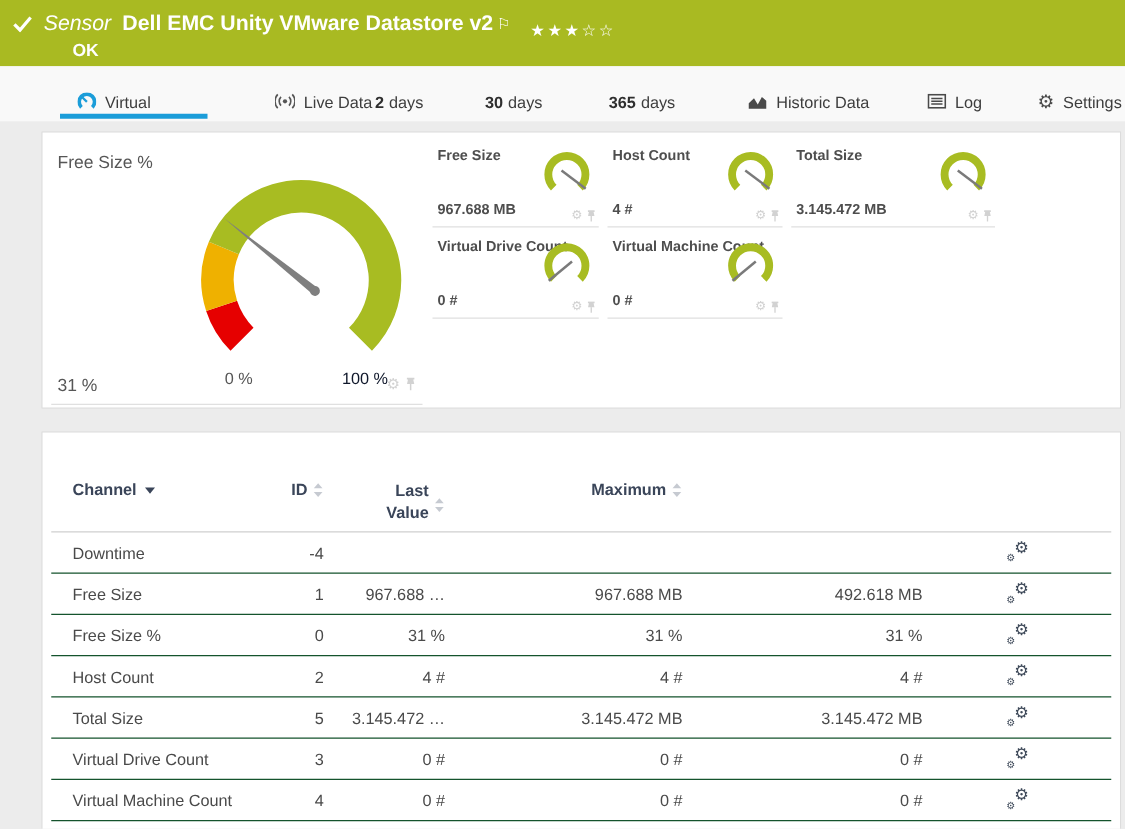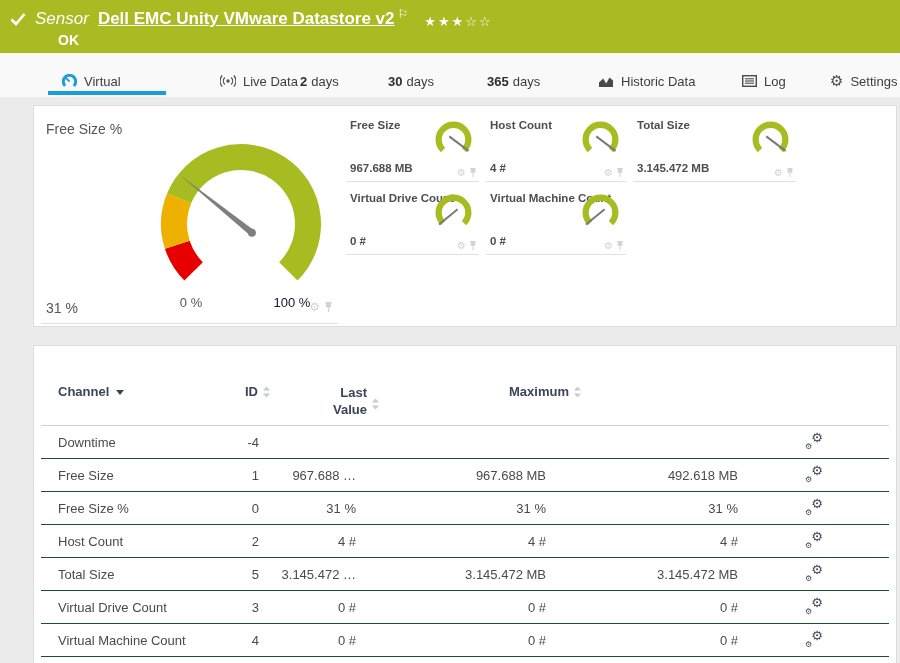--- a/index.html
+++ b/index.html
@@ -1,24 +1,24 @@
 <!DOCTYPE html>
 <html><head>
 <meta charset="utf-8">
 <style>
   * { margin:0; padding:0; box-sizing:border-box; }
   html,body { width:900px; height:663px; overflow:hidden; }
   body { position:relative; background:#ececec; font-family:"Liberation Sans","DejaVu Sans",sans-serif; }
 
   
   .sensor-header { position:absolute; left:0; top:0; width:900px; height:53px; background:#a9ba22; color:#fff; padding:7px 12px 0 10px; }
-  .hdr-line1 { display:flex; align-items:center; }
+  .hdr-line1 { display:flex; align-items:flex-end; }
   .hdr-check { margin-top:4px; }
   .hdr-kind { font-style:italic; font-size:17px; margin-left:9px; line-height:24px; }
-  .hdr-title { font-weight:bold; font-size:17px; margin-left:9px; line-height:24px;text-decoration:underline; }
+  .hdr-title { font-weight:bold; font-size:17px; margin-left:9px; line-height:24px; }
   .hdr-flag { font-size:12px; position:relative; top:-5px; margin-left:3px; }
   .hdr-stars { margin-left:16px; font-size:13px; letter-spacing:2px; position:relative; top:2px; cursor:pointer; }
   .hdr-status { font-size:14px; font-weight:bold; margin:1px 0 16px 48px; }
 
   
   .tabbar { position:absolute; left:0; top:53px; width:900px; height:44px; background:#f9f9f9; }
   .tab { position:absolute; top:18px; height:20px; display:flex; align-items:center; font-size:13px; color:#3d3d3d; cursor:pointer; white-space:nowrap; }
   .tab .ticon { margin-right:7px; display:inline-flex; }
   .tab b { font-weight:bold; color:#2e2e2e; margin-right:4px; }
   .tab-underline { position:absolute; left:48px; top:38px; width:118px; height:4px; background:#1b9dd9; }
@@ -48,21 +48,21 @@
   .mini-grid { position:absolute; left:312px; top:6px; width:462px; display:grid; grid-template-columns:140px 147px 170px; grid-auto-rows:70px; row-gap:3px; }
   .mini-cell { position:relative; border-bottom:1px solid #e0e0e0; margin-right:7px; }
   .mini-title { position:absolute; left:4px; top:7px; font-size:11.5px; font-weight:bold; color:#4e4e4e; }
   .mini-gauge-svg { position:absolute; right:3px; top:6px; }
   .mini-value { position:absolute; left:4px; bottom:7px; font-size:11.5px; font-weight:bold; color:#4e4e4e; }
   .mini-cell .panel-tools { right:2px; bottom:3px; font-size:10px; gap:3px; }
 
   
   .tbl { margin:0 7px; }
   .tbl-head, .tbl-row { display:grid; grid-template-columns:168px 50px 97px 190px 192px 1fr; align-items:center; }
-  .tbl-head { padding-top:38px; height:80px; align-items:start; border-bottom:1px solid #cfcfcf; font-size:13px; font-weight:bold; color:#3a4559;gap:12px; }
+  .tbl-head { padding-top:38px; height:80px; align-items:start; border-bottom:1px solid #cfcfcf; font-size:13px; font-weight:bold; color:#3a4559; }
   .th { white-space:nowrap; }
   .th-channel { padding-left:17px; cursor:pointer; }
   .th-right { text-align:right; cursor:pointer; }
   .th-lastvalue .wrapbox { display:inline-block; width:44px; text-align:right; white-space:normal; line-height:17px; vertical-align:top; }
   .caret-down { display:inline-block; width:0; height:0; border-left:4px solid transparent; border-right:4px solid transparent; border-top:5px solid #3a4559; margin-left:7px; position:relative; top:-1px; }
   .sort-icon { margin-left:4px; vertical-align:-2px; }
   .tbl-row { height:33px; border-bottom:1px solid #14532d; font-size:13px; color:#4a4a4a; }
   .td-channel { padding-left:17px; }
   .td-right { text-align:right; }
   .td-tools { text-align:right; padding-right:66px; }

